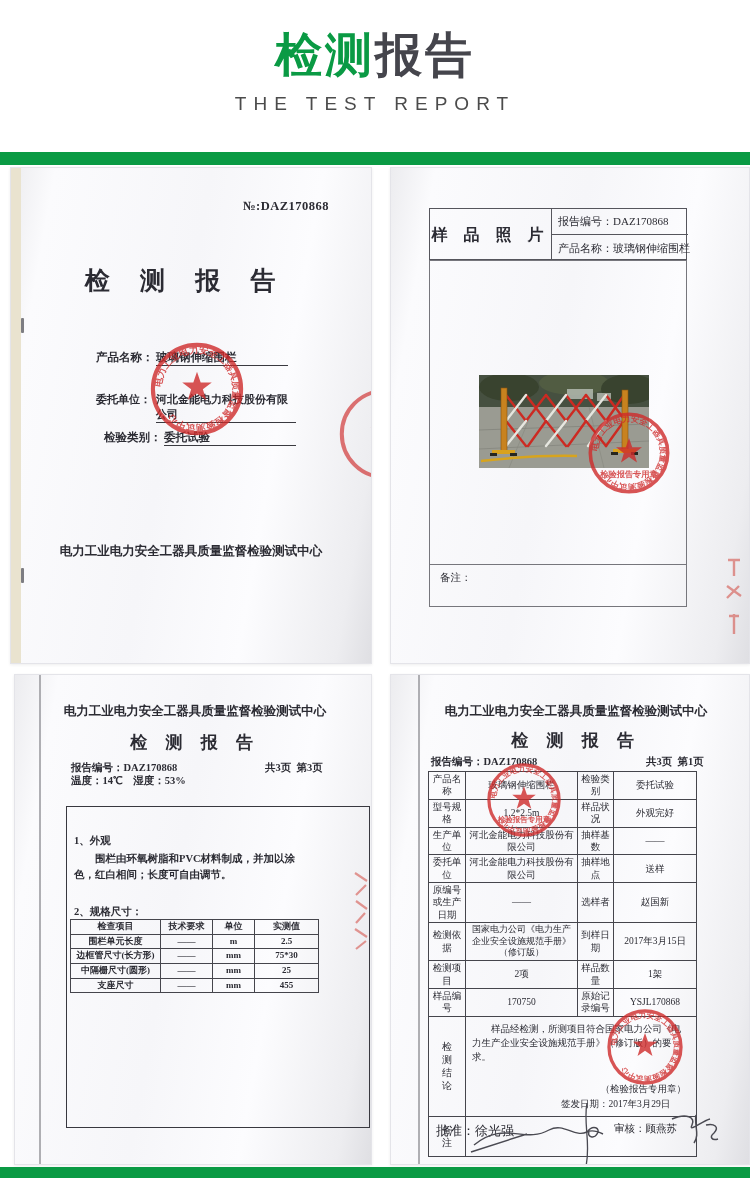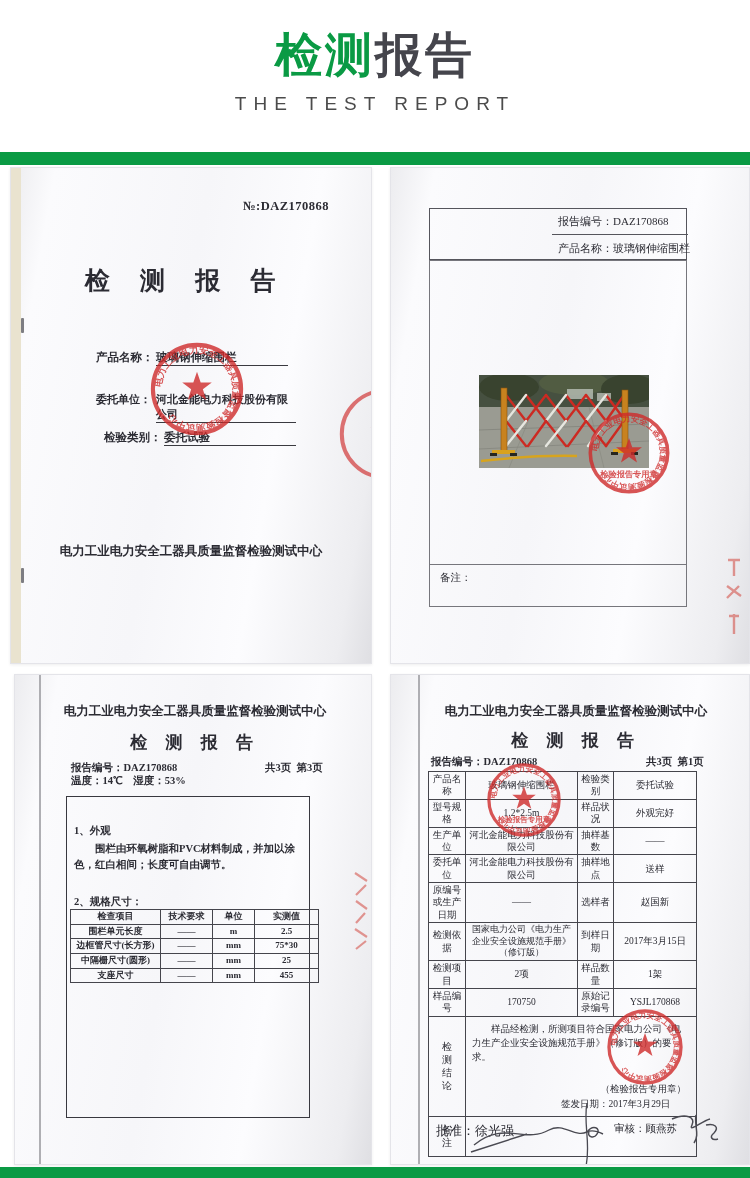--- a/index.html
+++ b/index.html
@@ -89,20 +89,21 @@
       <svg viewBox="0 0 120 120">
         <circle cx="60" cy="60" r="54" fill="none" stroke="currentColor" stroke-width="5"></circle>
         <polygon points="60,39 64.5,51.9 78.1,52.1 67.2,60.3 71.2,73.4 60,65.6 48.8,73.4 52.8,60.3 41.9,52.1 55.5,51.9" fill="currentColor"></polygon>
       </svg>
     </div>
   </section>
 
   <section class="panel" style="left:390px;top:2px;width:360px;height:497px;">
 
     <div class="abs" style="left:38px;top:40px;width:258px;height:52px;border:1px solid #55555c;box-sizing:border-box;">
+      <div class="abs bold ctr" style="left:0;top:0;width:122px;height:52px;line-height:52px;font-size:16px;letter-spacing:6px;border-right:1px solid #55555c;box-sizing:border-box;">样 品 照 片</div>
       <div class="abs" style="left:122px;top:0;width:136px;height:26px;border-bottom:1px solid #55555c;box-sizing:border-box;font-size:11px;line-height:25px;padding-left:6px;">
         <span>报告编号：</span><span>DAZ170868</span>
       </div>
       <div class="abs" style="left:122px;top:26px;width:136px;height:26px;font-size:11px;line-height:26px;padding-left:6px;">
         <span>产品名称：</span><span>玻璃钢伸缩围栏</span>
       </div>
     </div>
 
     <div class="abs" style="left:38px;top:92px;width:258px;height:347px;border:1px solid #76767c;box-sizing:border-box;">
       <div class="abs" style="left:0;right:0;top:303px;border-top:1px solid #76767c;"></div>
@@ -168,21 +169,21 @@
     <div class="abs bold ctr" style="left:30px;top:56px;width:300px;font-size:17px;letter-spacing:7px;">检 测 报 告</div>
 
     <div class="abs bold" style="left:56px;top:86px;font-size:10.5px;">报告编号：DAZ170868</div>
     <div class="abs bold" style="left:250px;top:86px;font-size:10.5px;">
       <span>共3页</span>&nbsp;&nbsp;<span>第3页</span>
     </div>
     <div class="abs bold" style="left:56px;top:99px;font-size:10.5px;">
       <span>温度：14℃</span>&nbsp;&nbsp;&nbsp;&nbsp;<span>湿度：53%</span>
     </div>
 
-    <div class="abs" style="left:51px;top:121px;width:244px;height:322px;border:1.5px solid #38383f;box-sizing:border-box;">
+    <div class="abs" style="left:51px;top:131px;width:304px;height:322px;border:1.5px solid #38383f;box-sizing:border-box;">
       <div class="abs bold" style="left:7px;top:27px;font-size:10.5px;">1、外观</div>
       <div class="abs bold" style="left:7px;top:44px;width:240px;font-size:10.5px;line-height:1.5;text-indent:2em;">围栏由环氧树脂和PVC材料制成，并加以涂色，红白相间；长度可自由调节。</div>
       <div class="abs bold" style="left:7px;top:98px;font-size:10.5px;">2、规格尺寸：</div>
 
       <table class="doc bold" style="position:absolute;left:3px;top:112px;width:248px;font-size:9px;">
         <colgroup>
             <col style="width:90px">
             <col style="width:52px">
             <col style="width:42px">
             <col style="width:64px">

